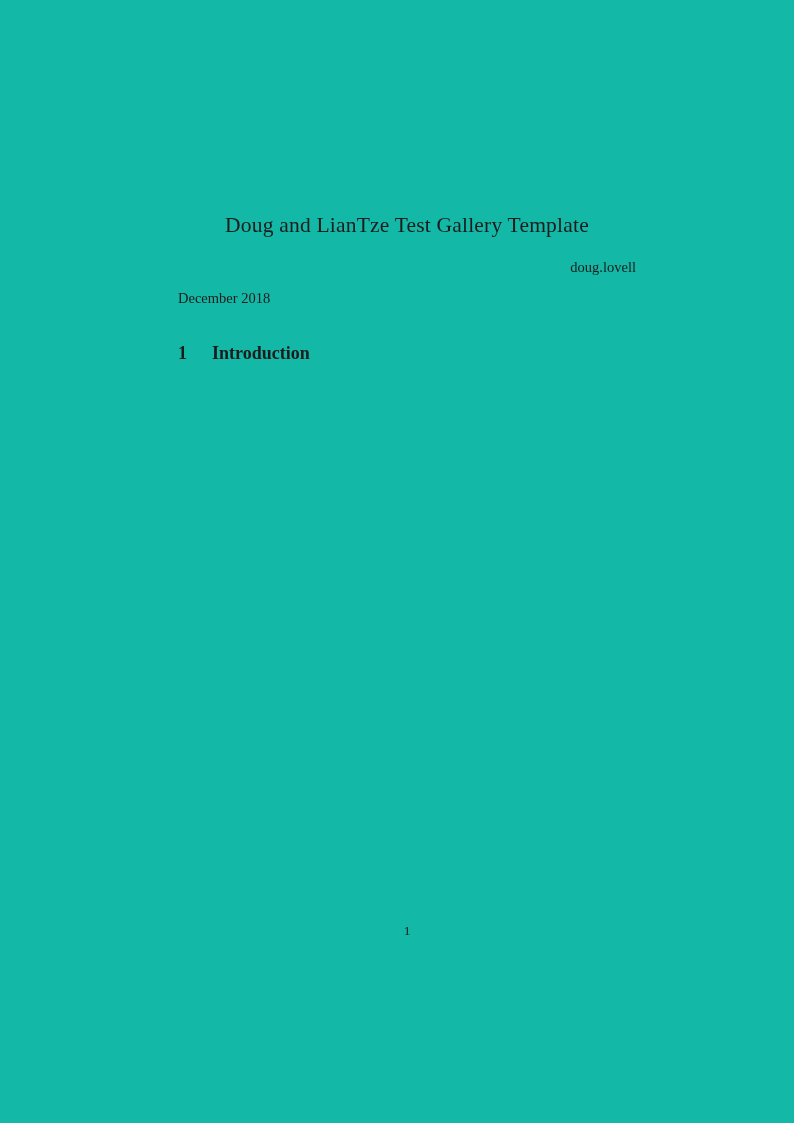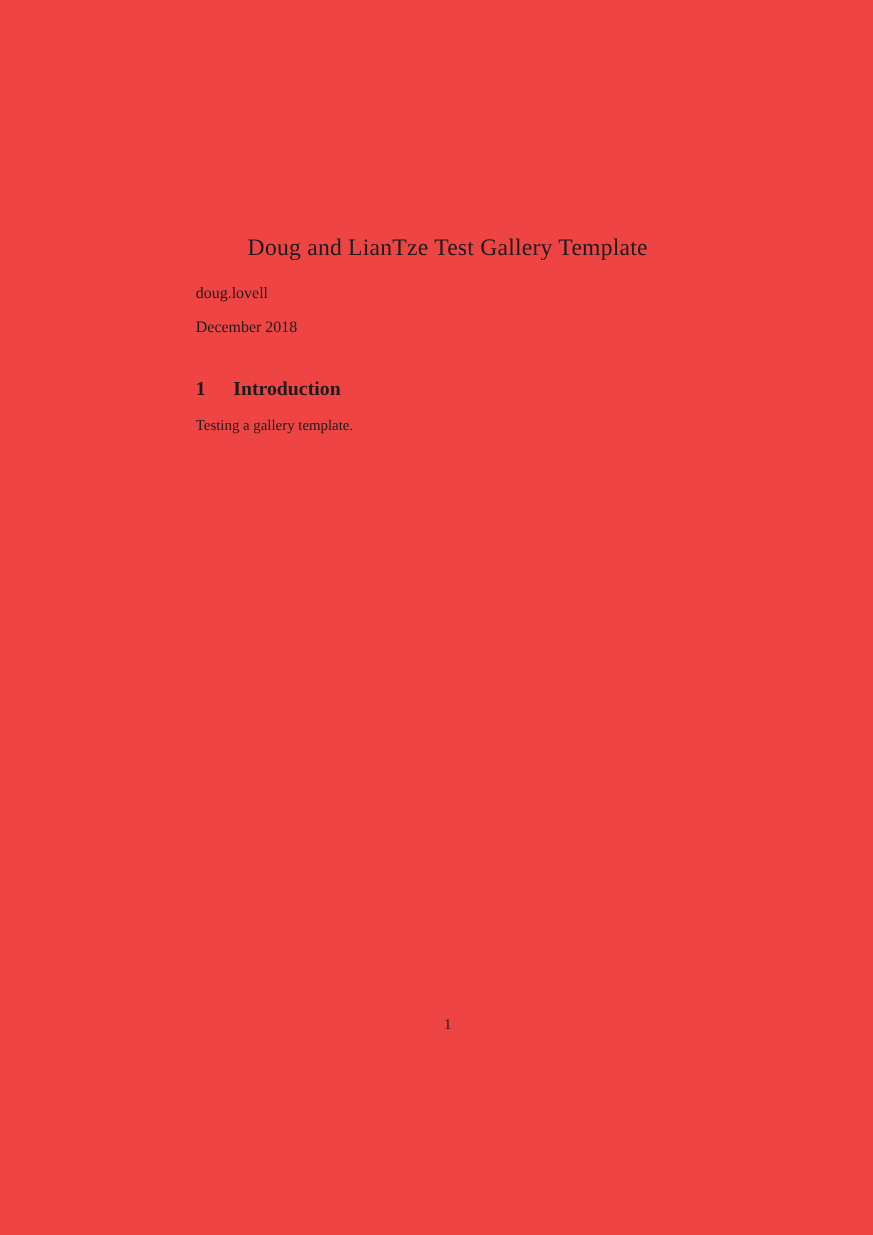--- a/index.html
+++ b/index.html
@@ -4,21 +4,21 @@
 <style>
   html, body {
     margin: 0;
     padding: 0;
     background: #ffffff;
   }
   .page {
     position: relative;
     width: 794px;
     height: 1123px;
-    background: #ef4444;
+    background: #14b8a6;
     font-family: "Liberation Serif", "DejaVu Serif", serif;
     color: #1c1c1c;
     overflow: hidden;
   }
   .content {
     position: absolute;
     left: 178px;
     width: 458px;
     top: 0;
   }
@@ -31,21 +31,21 @@
     font-size: 21.5px;
     font-weight: normal;
     letter-spacing: 0.2px;
     margin: 0;
   }
   .doc-author {
     position: absolute;
     top: 259px;
     left: 0;
     width: 100%;
-    text-align: left;
+    text-align: right;
     font-size: 14.5px;
     margin: 0;
   }
   .doc-date {
     position: absolute;
     top: 290px;
     left: 0;
     width: 100%;
     text-align: left;
     font-size: 14.5px;
@@ -103,19 +103,18 @@
     <div class="doc-author">doug.lovell</div>
 
     <div class="doc-date">December 2018</div>
 
     <h2 class="section-heading">
       <span class="section-number">1</span>
       <span class="section-title">Introduction</span>
     </h2>
 
     <div class="body-text">
-      <p class="para-first">Testing a gallery template.</p>
     </div>
 
     <div class="page-number">1</div>
 
   </div>
 </div>
 
 </body></html>

